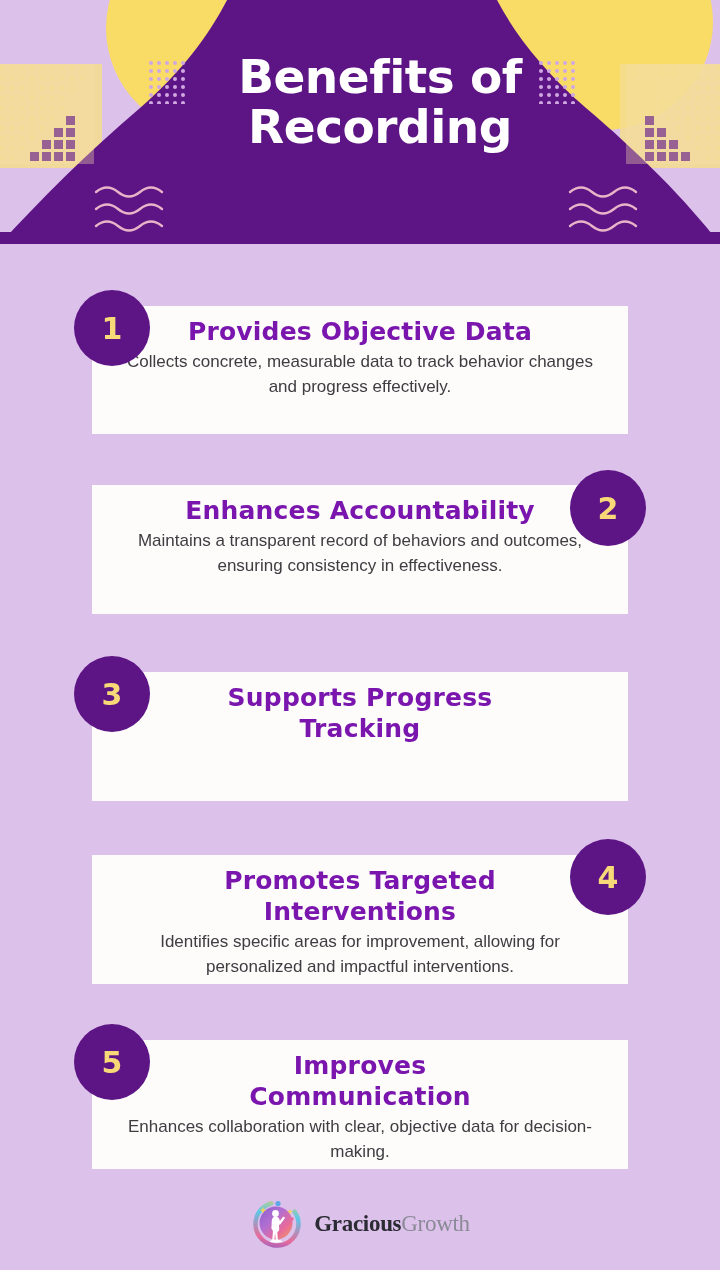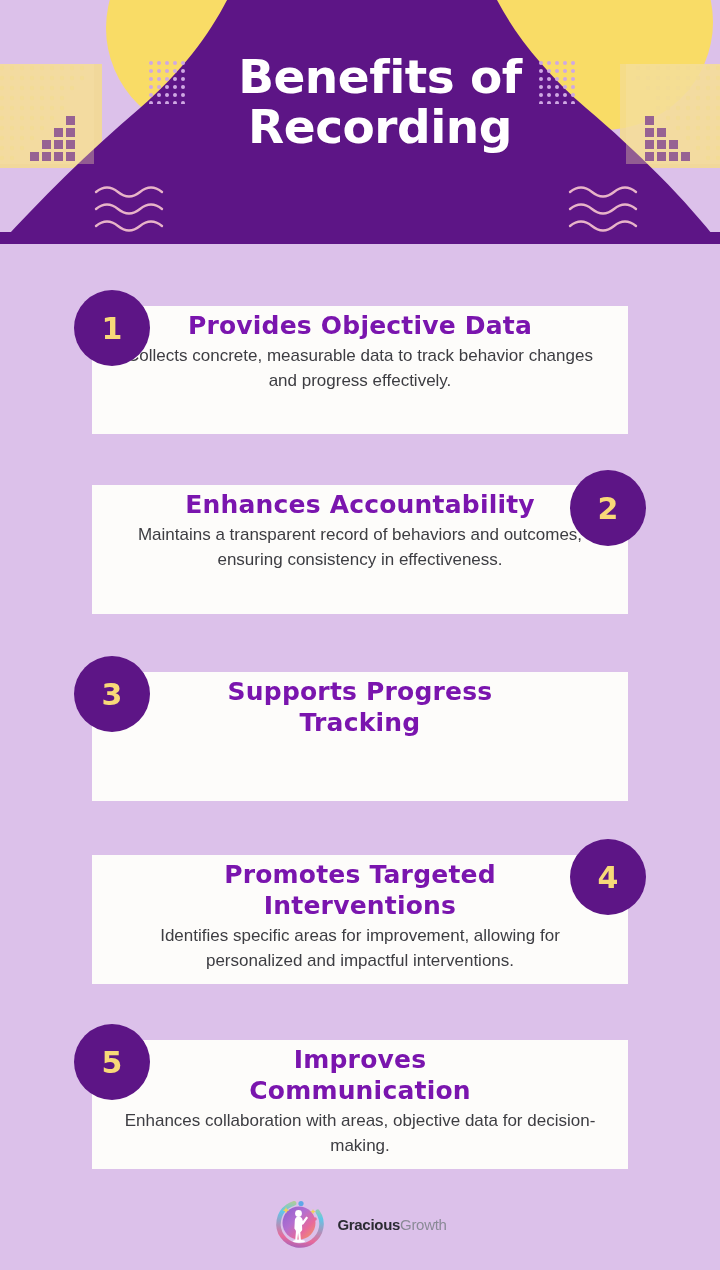--- a/index.html
+++ b/index.html
@@ -79,21 +79,21 @@
     width: 720px;
   }
   .card-wrap {
     position: relative;
     width: 720px;
   }
   .card {
     position: absolute;
     background: #fdfcfa;
     box-sizing: border-box;
-    padding: 4px 26px 12px 26px;
+    padding: 10px 26px 12px 26px;
     text-align: center;
   }
   .card-title {
     color: #7a15ae;
     font-family: "DejaVu Sans", sans-serif;
     font-weight: bold;
     font-size: 25px;
     line-height: 31px;
     letter-spacing: 0.2px;
     margin: 0 0 2px 0;
@@ -133,22 +133,22 @@
     justify-content: center;
   }
   .logo-mark {
     width: 54px;
     height: 54px;
     position: relative;
     margin-right: 10px;
     flex: 0 0 auto;
   }
   .logo-text {
-    font-family: Liberation Sans, sans-serif;
-    font-size: 15px;
+    font-family: Liberation Serif, serif;
+    font-size: 23px;
     letter-spacing: -0.3px;
     white-space: nowrap;
   }
   .logo-text .w1 {
     font-weight: bold;
     color: #2b2b33;
   }
   .logo-text .w2 {
     font-weight: normal;
     color: #8a8a96;
@@ -482,21 +482,21 @@
         <p class="card-body">Identifies specific areas for improvement, allowing for personalized and impactful interventions.</p>
       </div>
       <div class="badge" style="left:570px; top:595px;">
         <span>4</span>
       </div>
     </div>
 
     <div class="card-wrap">
       <div class="card" style="left:92px; top:796px; width:536px; height:129px;">
         <p class="card-title" style="max-width:270px;margin-left:auto;margin-right:auto;">Improves Communication</p>
-        <p class="card-body">Enhances collaboration with areas, objective data for decision-making.</p>
+        <p class="card-body">Enhances collaboration with clear, objective data for decision-making.</p>
       </div>
       <div class="badge" style="left:74px; top:780px;">
         <span>5</span>
       </div>
     </div>
 
   </div>
 
   <div class="footer">
     <div class="logo-mark">

